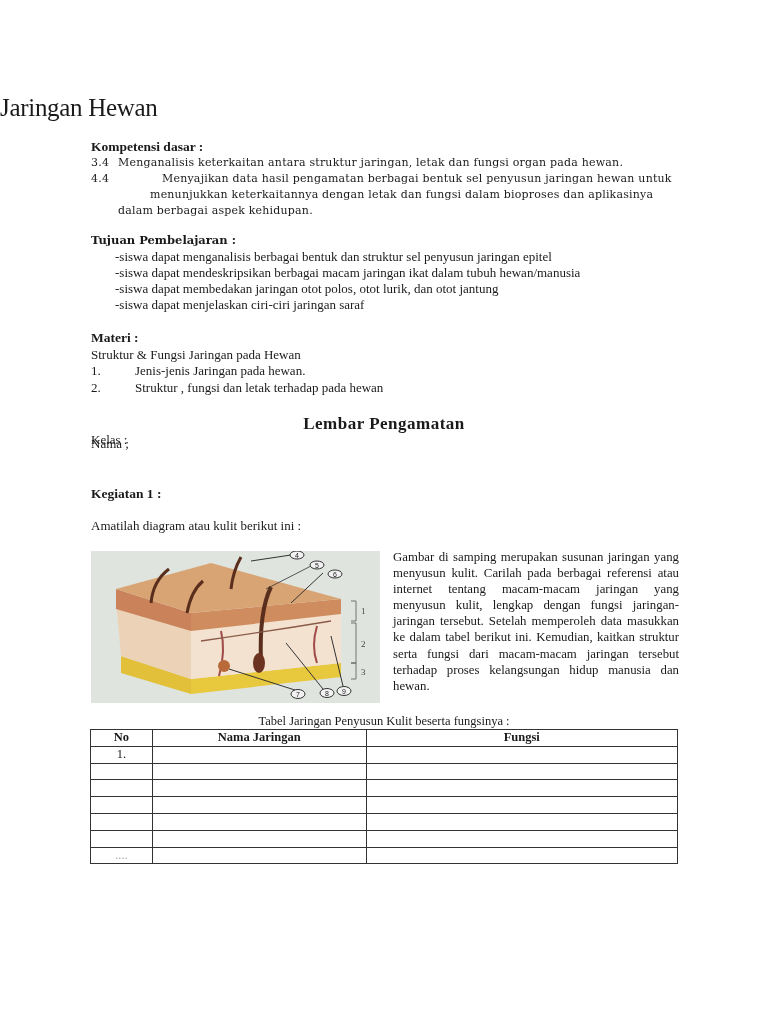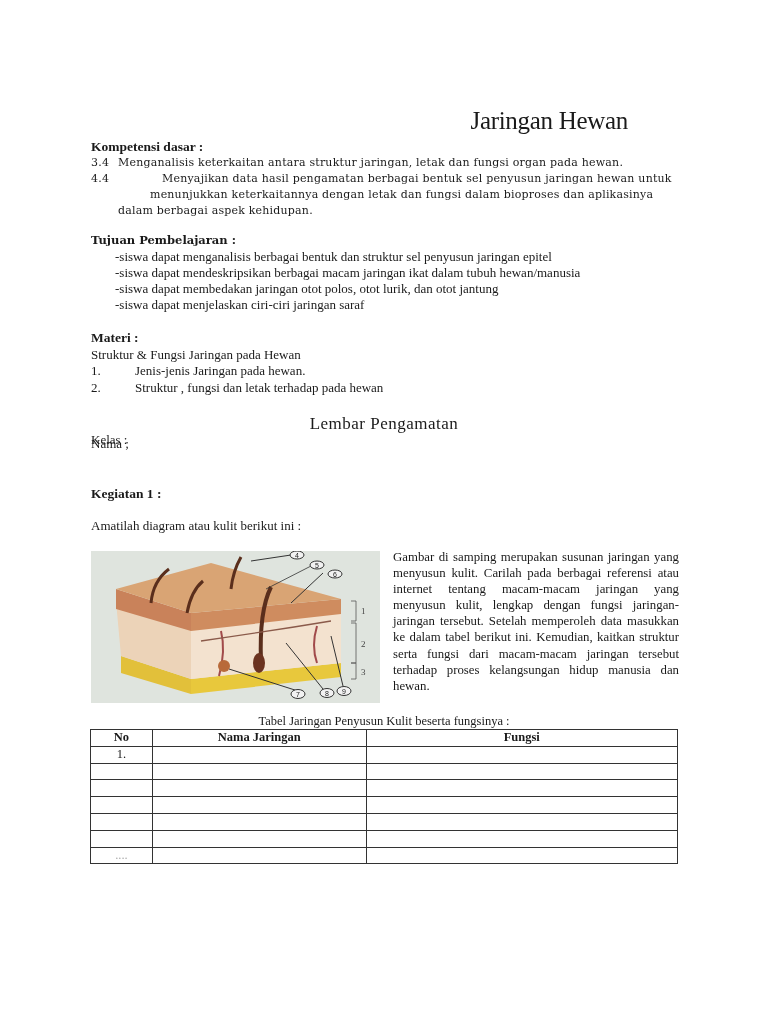--- a/index.html
+++ b/index.html
@@ -1,22 +1,22 @@
 <!DOCTYPE html>
 <html><head>
 <meta charset="utf-8">
 <style>
   html, body { margin: 0; padding: 0; background: #ffffff; }
   body { width: 768px; height: 1024px; position: relative; overflow: hidden; color: #1a1a1a; font-family: "Liberation Serif", serif; }
   .abs { position: absolute; white-space: nowrap; }
-  .title { left: 0; width: 628px; top: 94px; text-align: right; font-size: 25px; font-family: "Liberation Serif", serif; letter-spacing: -0.3px; margin-top: 13px; }
+  .title { left: 0; width: 628px; top: 94px; text-align: left; font-size: 25px; font-family: "Liberation Serif", serif; letter-spacing: -0.3px; }
   .h-bold { font-weight: bold; font-size: 13.5px; }
   .txt { font-size: 13px; }
   .serif2 { font-family: "DejaVu Serif", serif; font-size: 11px; letter-spacing: 0.2px; }
-  .sub-title { left: 0; width: 768px; text-align: center; top: 414px; font-size: 17px; font-weight: normal; letter-spacing: 0.5px; }
+  .sub-title { left: 0; width: 768px; text-align: center; top: 414px; font-size: 17px; font-weight: bold; letter-spacing: 0.5px; }
   .para { position: absolute; left: 393px; top: 549px; width: 286px; font-size: 12.8px; line-height: 16.1px; text-align: justify; text-align-last: left; }
   .diagram { position: absolute; left: 91px; top: 551px; width: 289px; height: 152px; background: #dfe4de; overflow: hidden; }
   table.obs { position: absolute; left: 90px; top: 729px; width: 588px; border-collapse: collapse; font-size: 12.5px; }
   table.obs th, table.obs td { border: 1.3px solid #333; height: 15.8px; padding: 0; line-height: 15px; }
   table.obs th { font-weight: bold; text-align: center; }
   table.obs td.no { text-align: center; }
   .caption { left: 0; width: 768px; text-align: center; top: 714px; font-size: 12.5px; }
   .dots { color: #aaa; }
 </style>
 </head>

